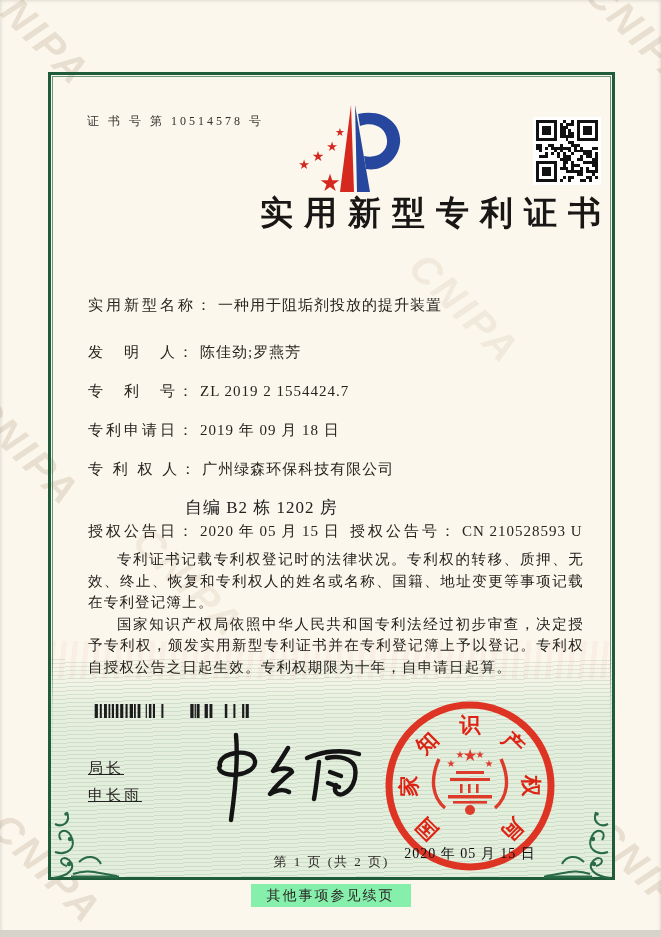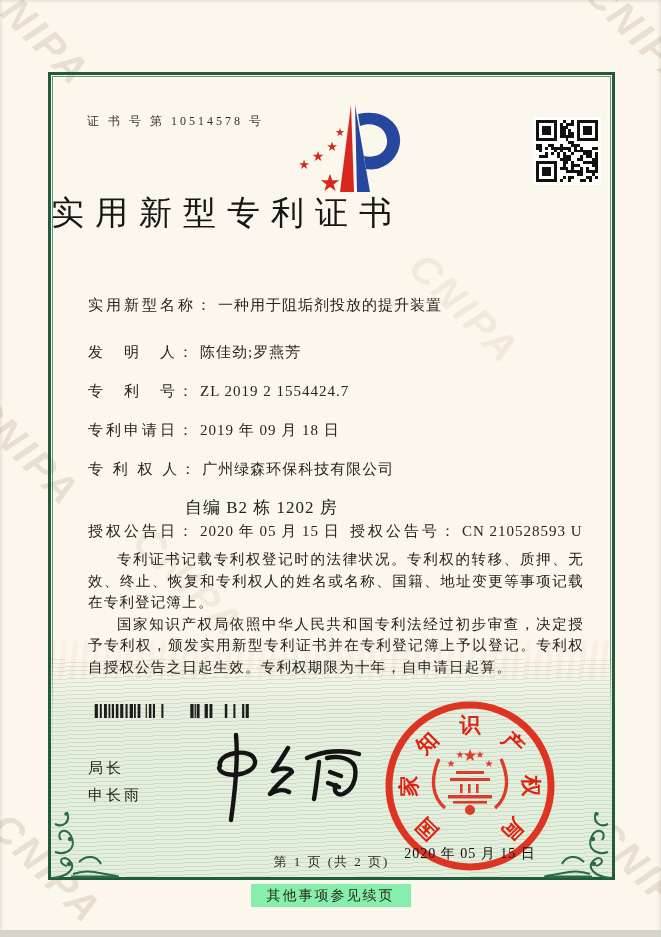--- a/index.html
+++ b/index.html
@@ -38,42 +38,42 @@
   }
   .corner-flourish{position:absolute;bottom:-3px;z-index:1;}
   .corner-left{left:-2px;}
   .corner-right{right:-2px;transform:scaleX(-1);}
 
   
   .cert-no{position:absolute;left:36px;top:38px;font-size:12px;letter-spacing:3px;color:#33312e;z-index:3;}
   .logo{position:absolute;left:238px;top:24px;z-index:3;}
   .qr{position:absolute;left:482px;top:42px;width:62px;height:62px;background:#fff;padding:3px;z-index:3;}
   .title{
-    position:absolute;left:0;right:14px;top:116px;text-align:left;
-    font-size:33px;font-weight:normal;letter-spacing:11px;color:#181715;z-index:3;white-space:nowrap;
+    position:absolute;left:0;right:0;top:116px;text-align:right;
+    font-size:33px;font-weight:bold;letter-spacing:11px;color:#181715;z-index:3;white-space:nowrap;
   }
 
   
   .fields{position:absolute;left:37px;top:188px;right:22px;z-index:3;margin-top:32px;}
   .row{margin-bottom:19px;font-size:15px;line-height:20px;color:#26241f;white-space:nowrap;}
   .row-first{margin-bottom:27px;}
   .row-addr{margin-bottom:2px;}
   .label{letter-spacing:3px;white-space:pre;}
   .value{letter-spacing:1px;margin-left:4px;}
   .addr2{margin-left:97px;margin-bottom:3px;font-size:17px;letter-spacing:1px;line-height:20px;}
   .grant-val{display:inline-block;width:150px;}
   .grant-lbl2{letter-spacing:3px;white-space:pre;}
 
   
   .paras{position:absolute;left:37px;right:28px;top:474px;z-index:3;}
   .paras p{margin:0;text-indent:2em;font-size:14.5px;line-height:21.5px;letter-spacing:1.2px;text-align:justify;color:#24221e;}
 
   
   .barcode{position:absolute;left:38px;top:629px;z-index:3;}
-  .bureau{position:absolute;left:37px;top:679px;z-index:3;font-family:"Liberation Sans","DejaVu Sans",sans-serif;}
+  .bureau{position:absolute;left:37px;top:679px;z-index:3;font-family:"Liberation Sans","DejaVu Sans",sans-serif;text-decoration:underline;}
   .bureau div{font-size:15px;letter-spacing:3px;color:#23211e;line-height:27px;}
   .signature{position:absolute;left:140px;top:652px;z-index:3;}
   .seal{position:absolute;left:330px;top:622px;z-index:3;}
   .seal-date{
     position:absolute;left:330px;top:770px;width:178px;text-align:center;z-index:4;
     font-size:14px;letter-spacing:1px;color:#101010;white-space:nowrap;
   }
   .page-info{position:absolute;left:0;right:0;top:778px;text-align:center;font-size:13px;letter-spacing:2px;color:#2c2a26;z-index:3;}
 
   .footer-note{position:absolute;left:0;right:0;top:886px;text-align:center;z-index:3;}

